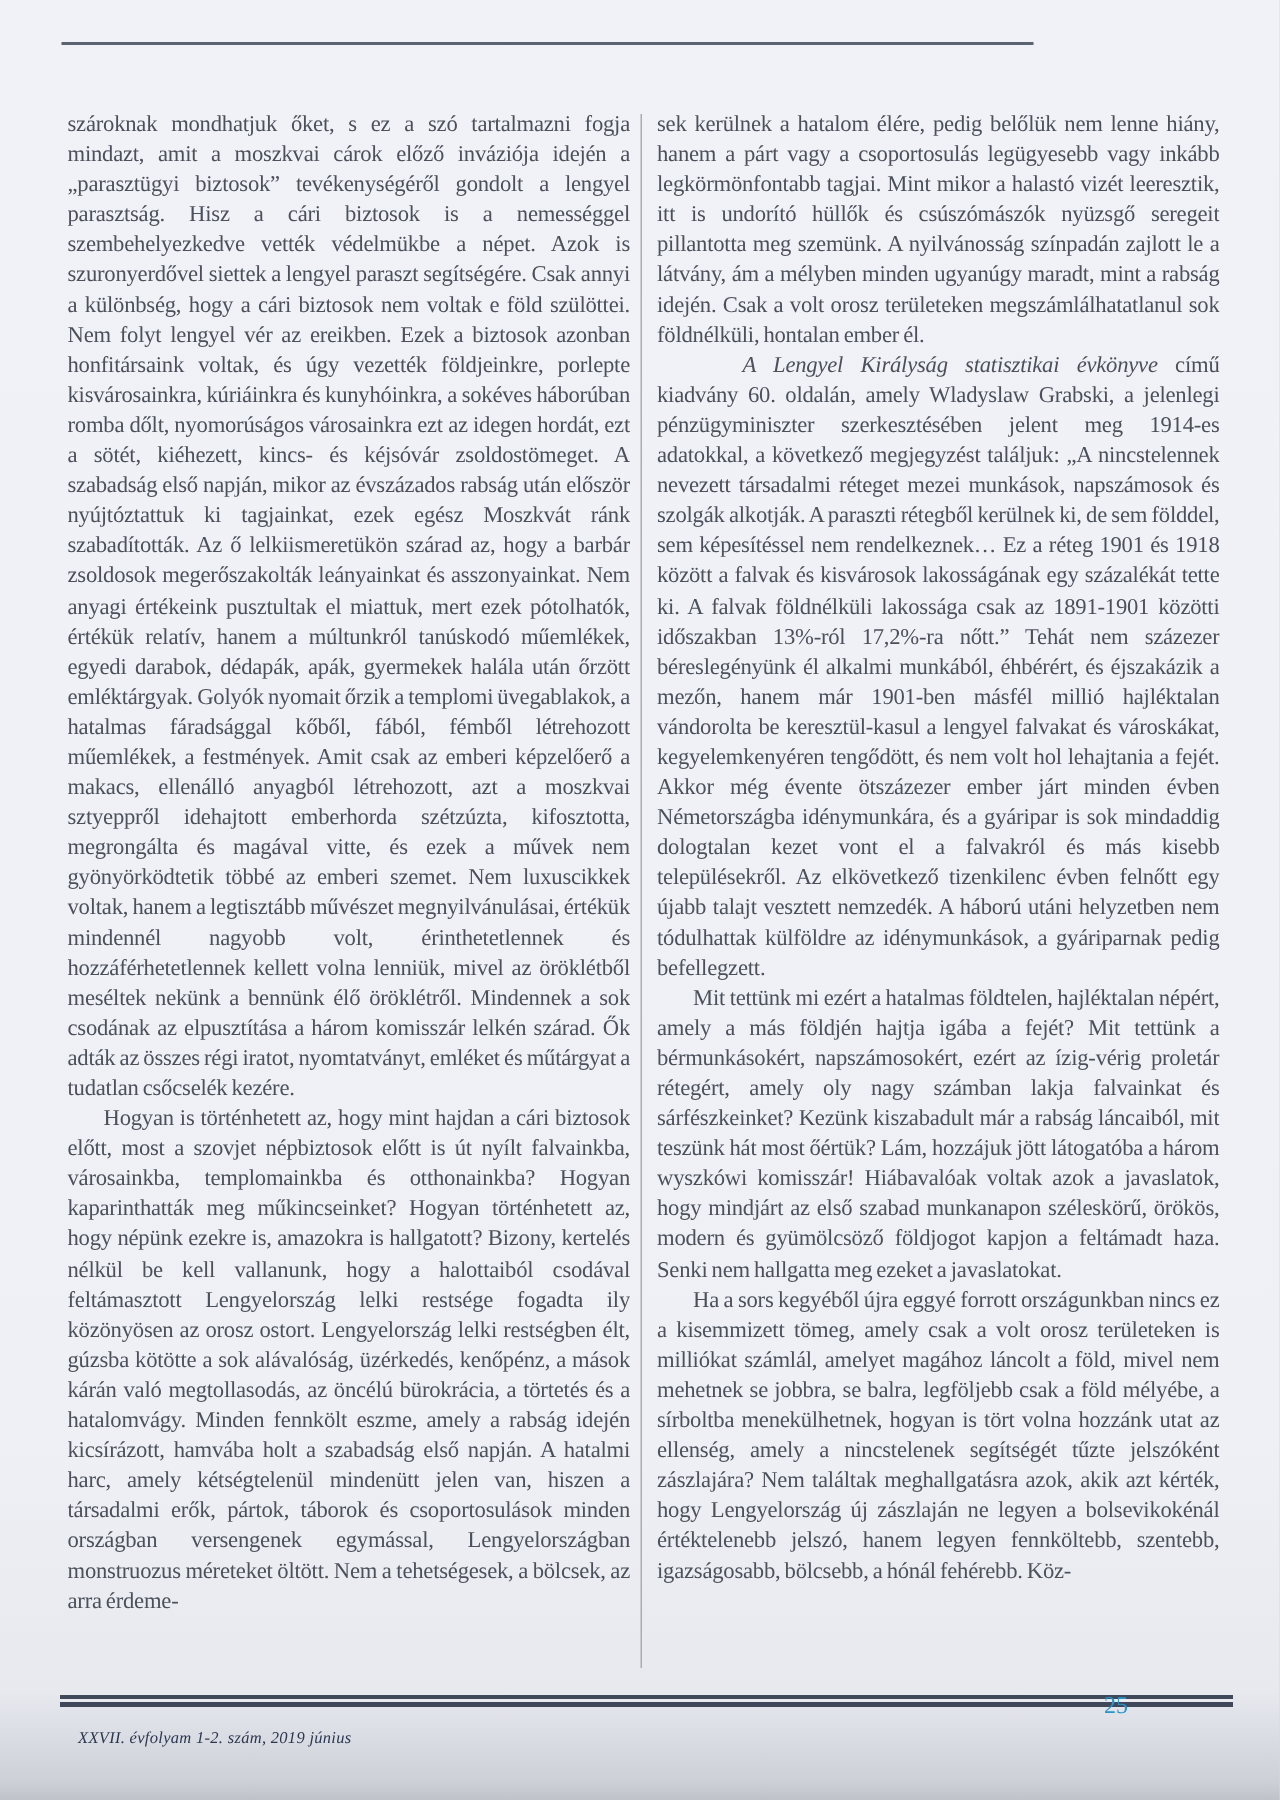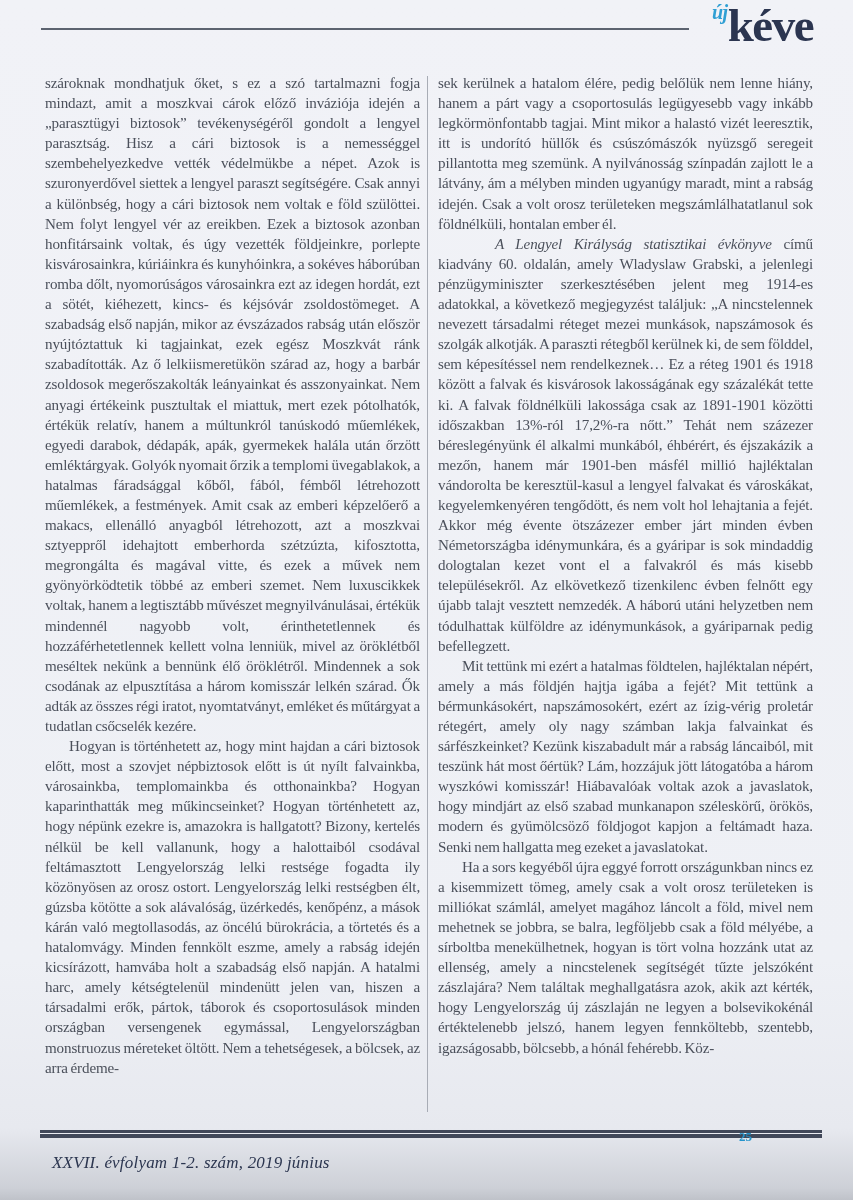--- a/index.html
+++ b/index.html
@@ -64,40 +64,37 @@
   .footer-rule{
     position:absolute;left:40px;top:1130px;width:782px;height:8px;
     background:linear-gradient(180deg,
       var(--double_rule,#414859) 0 36%,
       #e9ebf1 36% 56%,
       var(--double_rule,#414859) 56% 100%);
   }
   .footer-issue{
     position:absolute;left:52px;top:1153px;
     font-style:italic;
-    font-size:17px;
+    font-size:11px;
     color:var(--footer_text,#2c3650);
     letter-spacing:0.2px;
   }
   .page-number{
     position:absolute;right:101px;top:1129px;
-    font-size:13px;font-weight:bold;
+    font-size:16px;font-weight:normal;
     color:var(--page_number,#2595cc);
   }
 </style>
 </head>
 <body>
 
 <div class="page">
 
   <div class="header-rule"></div>
 
-  <div class="logo">
-    <span class="prefix">új</span><span class="name">kéve</span>
-  </div>
 
   <div class="columns">
     <div class="col" lang="hu">
         <p class=""><span>szároknak mondhatjuk őket, s ez a szó tartalmazni fogja mindazt, amit a moszkvai cárok előző inváziója idején a „parasztügyi biztosok” tevékenységéről gondolt a lengyel parasztság. Hisz a cári biztosok is a nemességgel szembehelyezkedve vették védelmükbe a népet. Azok is szuronyerdővel siettek a lengyel paraszt segítségére. Csak annyi a különbség, hogy a cári biztosok nem voltak e föld szülöttei. Nem folyt lengyel vér az ereikben. Ezek a biztosok azonban honfitársaink voltak, és úgy vezették földjeinkre, porlepte kisvárosainkra, kúriáinkra és kunyhóinkra, a sokéves háborúban romba dőlt, nyomorúságos városainkra ezt az idegen hordát, ezt a sötét, kiéhezett, kincs- és kéjsóvár zsoldostömeget. A szabadság első napján, mikor az évszázados rabság után először nyújtóztattuk ki tagjainkat, ezek egész Moszkvát ránk szabadították. Az ő lelkiismeretükön szárad az, hogy a barbár zsoldosok megerőszakolták leányainkat és asszonyainkat. Nem anyagi értékeink pusztultak el miattuk, mert ezek pótolhatók, értékük relatív, hanem a múltunkról tanúskodó műemlékek, egyedi darabok, dédapák, apák, gyermekek halála után őrzött emléktárgyak. Golyók nyomait őrzik a templomi üvegablakok, a hatalmas fáradsággal kőből, fából, fémből létrehozott műemlékek, a festmények. Amit csak az emberi képzelőerő a makacs, ellenálló anyagból létrehozott, azt a moszkvai sztyeppről idehajtott emberhorda szétzúzta, kifosztotta, megrongálta és magával vitte, és ezek a művek nem gyönyörködtetik többé az emberi szemet. Nem luxuscikkek voltak, hanem a legtisztább művészet megnyilvánulásai, értékük mindennél nagyobb volt, érinthetetlennek és hozzáférhetetlennek kellett volna lenniük, mivel az öröklétből meséltek nekünk a bennünk élő öröklétről. Mindennek a sok csodának az elpusztítása a három komisszár lelkén szárad. Ők adták az összes régi iratot, nyomtatványt, emléket és műtárgyat a tudatlan csőcselék kezére.</span></p>
         <p class="indent"><span>Hogyan is történhetett az, hogy mint hajdan a cári biztosok előtt, most a szovjet népbiztosok előtt is út nyílt falvainkba, városainkba, templomainkba és otthonainkba? Hogyan kaparinthatták meg műkincseinket? Hogyan történhetett az, hogy népünk ezekre is, amazokra is hallgatott? Bizony, kertelés nélkül be kell vallanunk, hogy a halottaiból csodával feltámasztott Lengyelország lelki restsége fogadta ily közönyösen az orosz ostort. Lengyelország lelki restségben élt, gúzsba kötötte a sok alávalóság, üzérkedés, kenőpénz, a mások kárán való megtollasodás, az öncélú bürokrácia, a törtetés és a hatalomvágy. Minden fennkölt eszme, amely a rabság idején kicsírázott, hamvába holt a szabadság első napján. A hatalmi harc, amely kétségtelenül mindenütt jelen van, hiszen a társadalmi erők, pártok, táborok és csoportosulások minden országban versengenek egymással, Lengyelországban monstruozus méreteket öltött. Nem a tehetségesek, a bölcsek, az arra érdeme-</span></p>
       </div>
     <div class="col" lang="hu">
         <p class=""><span>sek kerülnek a hatalom élére, pedig belőlük nem lenne hiány, hanem a párt vagy a csoportosulás legügyesebb vagy inkább legkörmönfontabb tagjai. Mint mikor a halastó vizét leeresztik, itt is undorító hüllők és csúszómászók nyüzsgő seregeit pillantotta meg szemünk. A nyilvánosság színpadán zajlott le a látvány, ám a mélyben minden ugyanúgy maradt, mint a rabság idején. Csak a volt orosz területeken megszámlálhatatlanul sok földnélküli, hontalan ember él.</span></p>
         <p class="indent"><span class="ital">A Lengyel Királyság statisztikai évkönyve</span><span> című kiadvány 60. oldalán, amely Wladyslaw Grabski, a jelenlegi pénzügyminiszter szerkesztésében jelent meg 1914-es adatokkal, a következő megjegyzést találjuk: „A nincstelennek nevezett társadalmi réteget mezei munkások, napszámosok és szolgák alkotják. A paraszti rétegből kerülnek ki, de sem földdel, sem képesítéssel nem rendelkeznek… Ez a réteg 1901 és 1918 között a falvak és kisvárosok lakosságának egy százalékát tette ki. A falvak földnélküli lakossága csak az 1891-1901 közötti időszakban 13%-ról 17,2%-ra nőtt.” Tehát nem százezer béreslegényünk él alkalmi munkából, éhbérért, és éjszakázik a mezőn, hanem már 1901-ben másfél millió hajléktalan vándorolta be keresztül-kasul a lengyel falvakat és városkákat, kegyelemkenyéren tengődött, és nem volt hol lehajtania a fejét. Akkor még évente ötszázezer ember járt minden évben Németországba idénymunkára, és a gyáripar is sok mindaddig dologtalan kezet vont el a falvakról és más kisebb településekről. Az elkövetkező tizenkilenc évben felnőtt egy újabb talajt vesztett nemzedék. A háború utáni helyzetben nem tódulhattak külföldre az idénymunkások, a gyáriparnak pedig befellegzett.</span></p>
         <p class="indent"><span>Mit tettünk mi ezért a hatalmas földtelen, hajléktalan népért, amely a más földjén hajtja igába a fejét? Mit tettünk a bérmunkásokért, napszámosokért, ezért az ízig-vérig proletár rétegért, amely oly nagy számban lakja falvainkat és sárfészkeinket? Kezünk kiszabadult már a rabság láncaiból, mit teszünk hát most őértük? Lám, hozzájuk jött látogatóba a három wyszkówi komisszár! Hiábavalóak voltak azok a javaslatok, hogy mindjárt az első szabad munkanapon széleskörű, örökös, modern és gyümölcsöző földjogot kapjon a feltámadt haza. Senki nem hallgatta meg ezeket a javaslatokat.</span></p>

